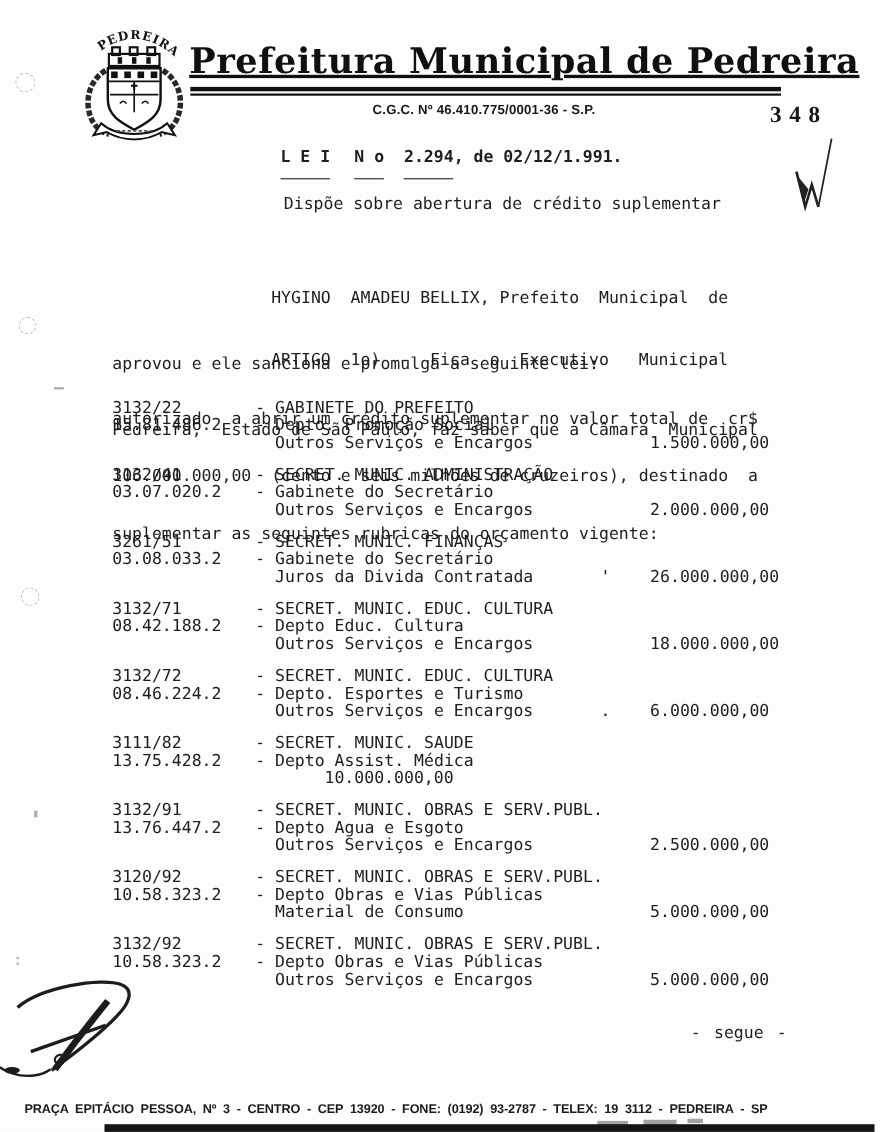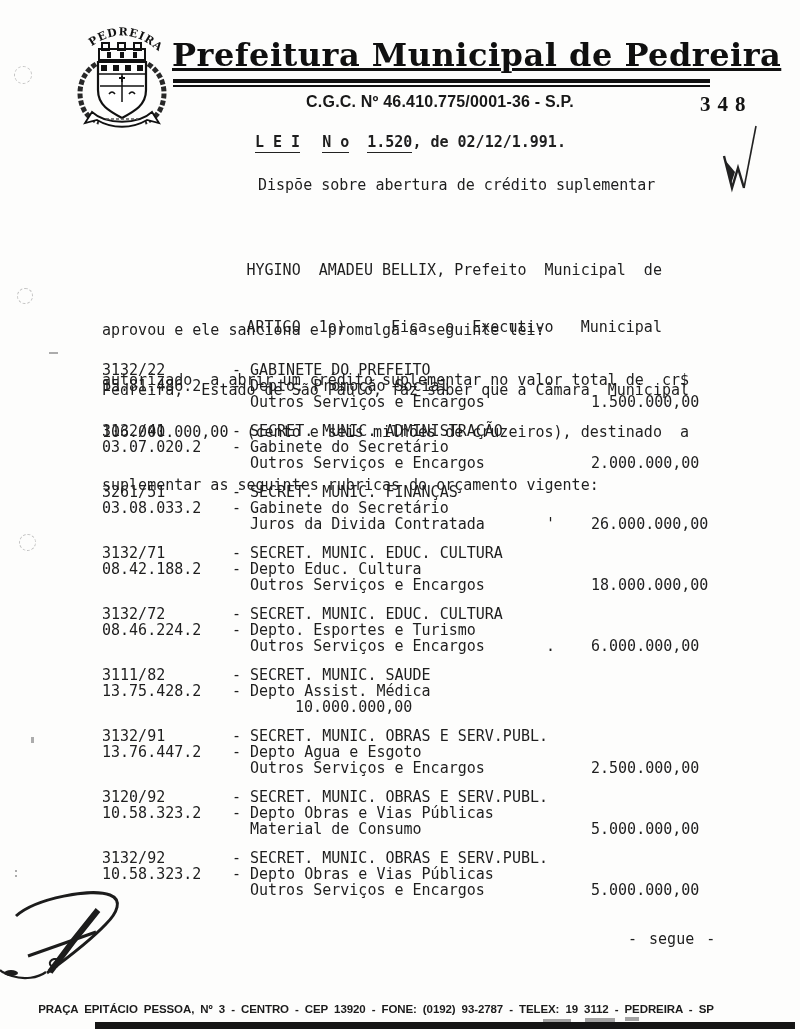--- a/index.html
+++ b/index.html
@@ -17,31 +17,31 @@
     font-size:32px;font-weight:bold;color:#101010;letter-spacing:.5px;
     white-space:nowrap;
     text-decoration:underline;
   }
   .rule{left:173px;top:79px;width:537px;}
   .rule .r1{height:4px;background:#111;}
   .rule .r2{height:2px;background:#111;margin-top:2px;}
   .cgc{
     left:180px;top:93px;width:520px;text-align:center;
     font-family:"Liberation Sans",sans-serif;font-weight:bold;
-    font-size:16px;color:#181818;letter-spacing:.2px;
+    font-size:12px;color:#181818;letter-spacing:.2px;
   }
   .pagenum{
     left:700px;top:92px;
     font-family:Liberation Serif, serif;
     font-size:21px;font-weight:bold;letter-spacing:7px;color:#141414;
   }
   
   .t{font-size:15px;white-space:pre;color:#1e1e1e;}
   .lawline{left:255px;top:133px;font-weight:bold;}
-  .lawline .seg{display:inline-block;border-bottom:1.6px solid #222;padding-bottom:1px;}
+  .lawline .seg{display:inline-block;border-bottom:1.6px solid #222;padding-bottom:11px;}
   .lawline .gap1{display:inline-block;width:22px;}
   .lawline .gap2{display:inline-block;width:18px;}
   .subject{left:258px;top:176px;}
   .preamble{left:102px;top:220px;line-height:20px;}
   .article{left:102px;top:284px;line-height:17.5px;}
   
   .items{left:102px;top:362px;width:614px;}
   .item{margin-bottom:13px;}
   .irow{display:flex;font-size:15px;line-height:16px;white-space:pre;}
   .c1{width:130px;flex:none;}
@@ -49,21 +49,20 @@
   .itxt{flex:1;}
   .mk{width:45px;flex:none;}
   .amt{width:125px;flex:none;text-align:left;}
   .segue{left:628px;top:930px;word-spacing:3px;}
   
   .footer{
     left:0;top:1003px;width:720px;text-align:center;
     font-family:"Liberation Sans",sans-serif;font-weight:bold;
     font-size:11.5px;color:#1b1b1b;word-spacing:3px;letter-spacing:-.1px;
     white-space:nowrap;
-    padding-left:16px;
   }
   .botbar{left:95px;top:1022px;width:700px;height:7px;background:#151515;}
   .smudge{background:#4a4a4a;opacity:.5;}
   
   .holering{border:1.6px dashed #9a9a9a;border-radius:50%;opacity:.6;}
   .tinymark{background:#777;opacity:.6;}
   svg{display:block;}
 </style>
 </head>
 <body>
@@ -115,21 +114,21 @@
   <div class="abs pagenum">348</div>
 
   <div class="abs" style="left:712px;top:122px;width:55px;height:80px;">
     <svg width="55" height="80" viewBox="0 0 55 80">
       <path d="M 44,4 L 32,66" stroke="#222" stroke-width="1.6" fill="none"></path>
       <path d="M 12,34 L 20,66 L 26,46 L 32,66" stroke="#222" stroke-width="2.4" fill="none"></path>
       <path d="M 13,38 L 19,62 L 23,50 Z" fill="#222"></path>
     </svg>
   </div>
 
-  <div class="abs t lawline"><span class="seg">L E I</span><span class="gap1"></span><span class="seg">N o</span><span class="gap2"></span><span class="seg">1.520</span><span>, de 02/12/1.991.</span></div>
+  <div class="abs t lawline"><span class="seg">L E I</span><span class="gap1"></span><span class="seg">N o</span><span class="gap2"></span><span class="seg">2.294</span><span>, de 02/12/1.991.</span></div>
   <div class="abs t subject">Dispõe sobre abertura de crédito suplementar</div>
 
   <div class="abs t preamble">
     <div>                HYGINO  AMADEU BELLIX, Prefeito  Municipal  de</div>
     <div>aprovou e ele sanciona e promulga a seguinte lei:</div>
     <div>Pedreira,  Estado de São Paulo, faz saber que a Câmara  Municipal</div>
   </div>
 
   <div class="abs t article">
     <div>                ARTIGO  1o)  -  Fica  o  Executivo   Municipal</div>

